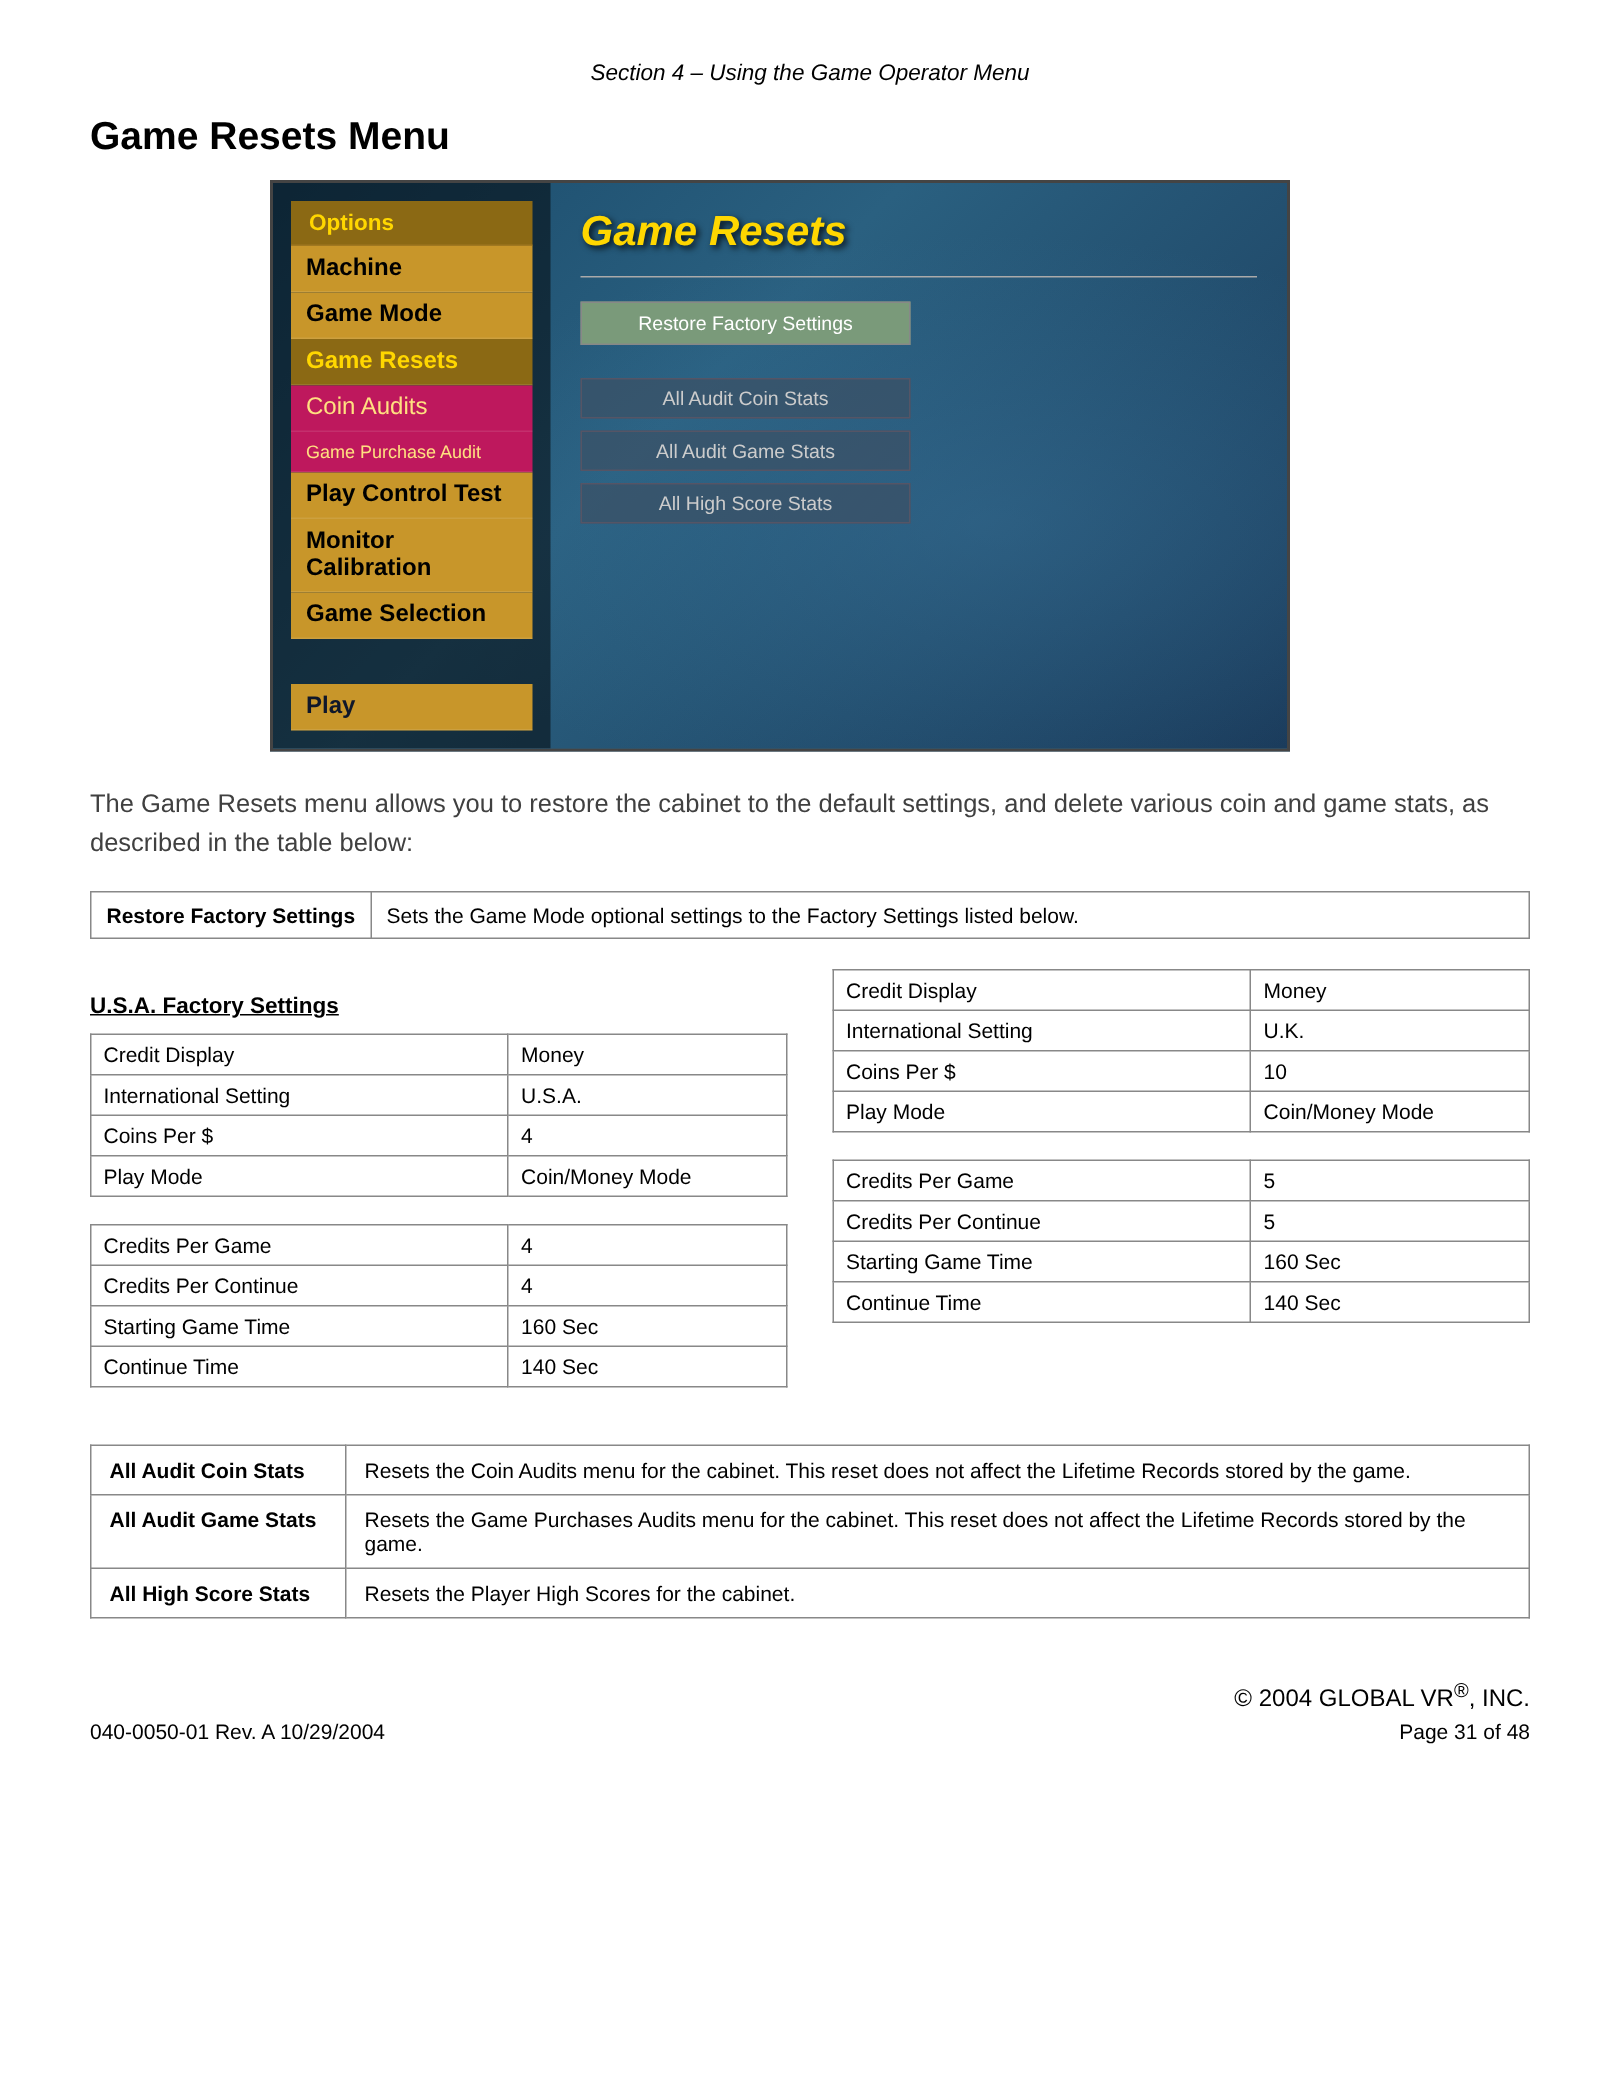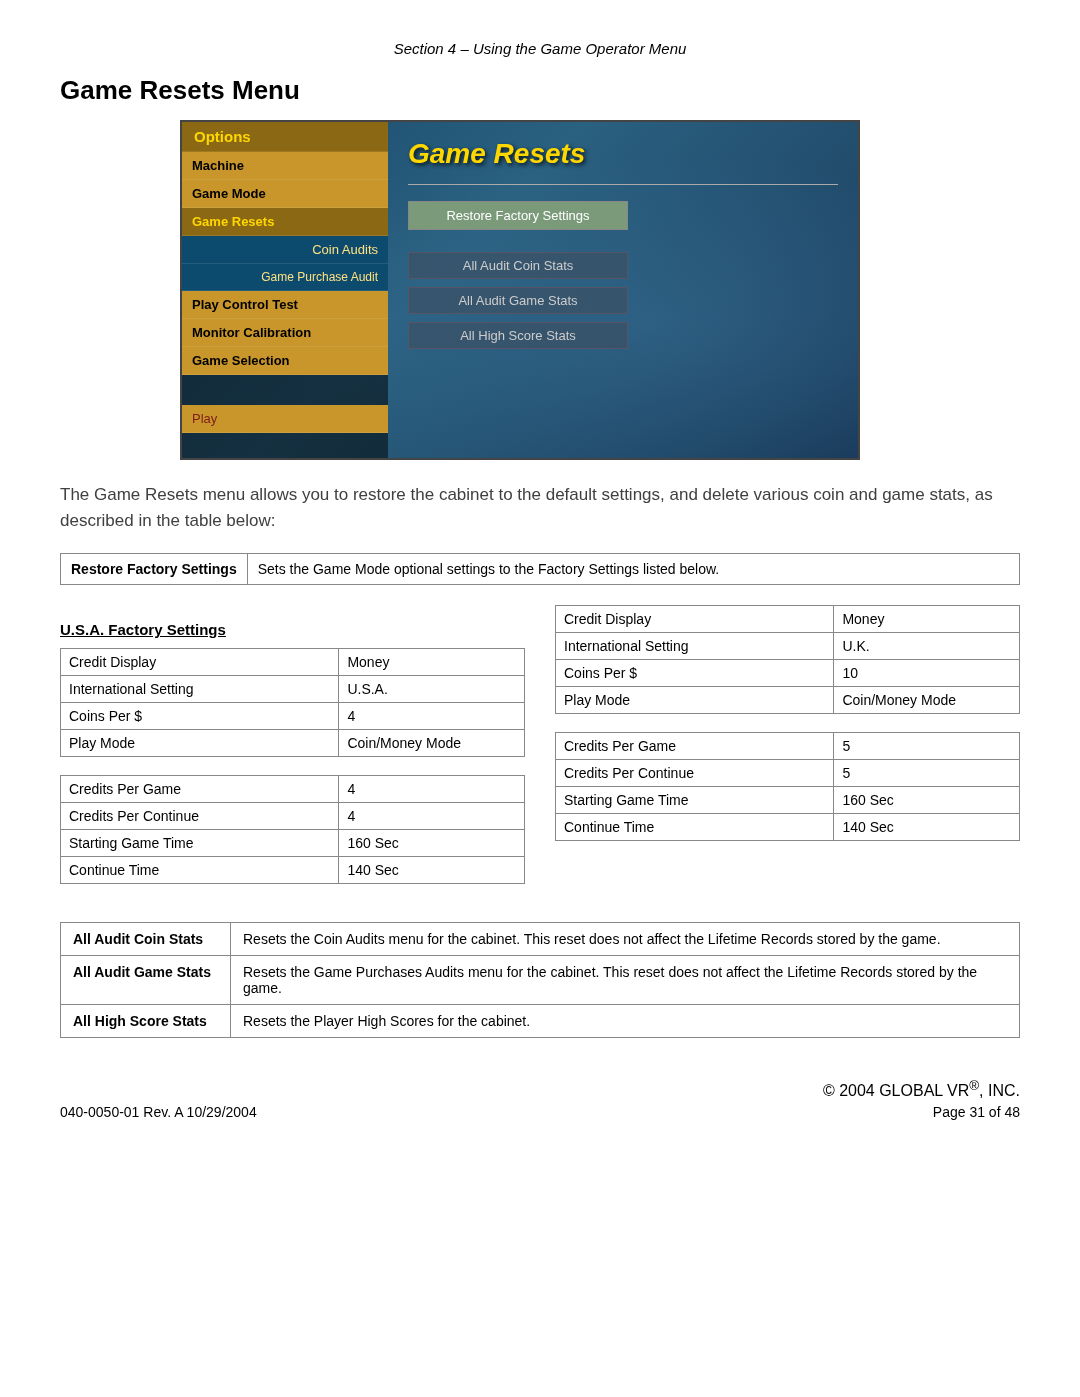--- a/index.html
+++ b/index.html
@@ -47,66 +47,65 @@
       position: absolute;
       inset: 0;
       background: 
         radial-gradient(ellipse at 70% 60%, rgba(60,120,160,0.4) 0%, transparent 60%),
         linear-gradient(135deg, #1a4a6a 0%, #2a6080 40%, #1a3a5a 100%);
       z-index: 0;
     }
 
     .sidebar {
       background: rgba(0,0,0,0.5);
-      width: 206px;
-      padding: 0;
+      width: 185px;
+      padding: 12px;
       z-index: 1;
       position: relative;
       flex-shrink: 0;
     }
 
     .sidebar-options-header {
       background: #8B6914;
       color: #FFD700;
       font-weight: bold;
       font-size: 15px;
       padding: 6px 12px;
       border-bottom: 1px solid #a07820;
     }
 
     .sidebar-item {
       padding: 6px 10px;
-      font-size: 13px;
+      font-size: 16px;
       color: #fff;
       border-bottom: 1px solid rgba(255,255,255,0.1);
       cursor: pointer;
     }
 
     .sidebar-item.active {
       background: #8B6914;
       color: #FFD700;
       font-weight: bold;
     }
 
     .sidebar-item.gold-bg {
       background: #C8962A;
       color: #000;
       font-weight: bold;
     }
 
     .sidebar-item.dark-gold {
-      background: #0c4a6e;
+      background: #be185d;
       color: #FFE080;
-      text-align: right;
     }
 
     .sidebar-item.play-item {
       background: #C8962A;
-      color: #7f1d1d;
-      font-weight: normal;
+      color: #0f172a;
+      font-weight: bold;
       margin-top: 8px;
     }
 
     .main-content {
       flex: 1;
       padding: 16px 20px;
       z-index: 1;
       position: relative;
       display: flex;
       flex-direction: column;

